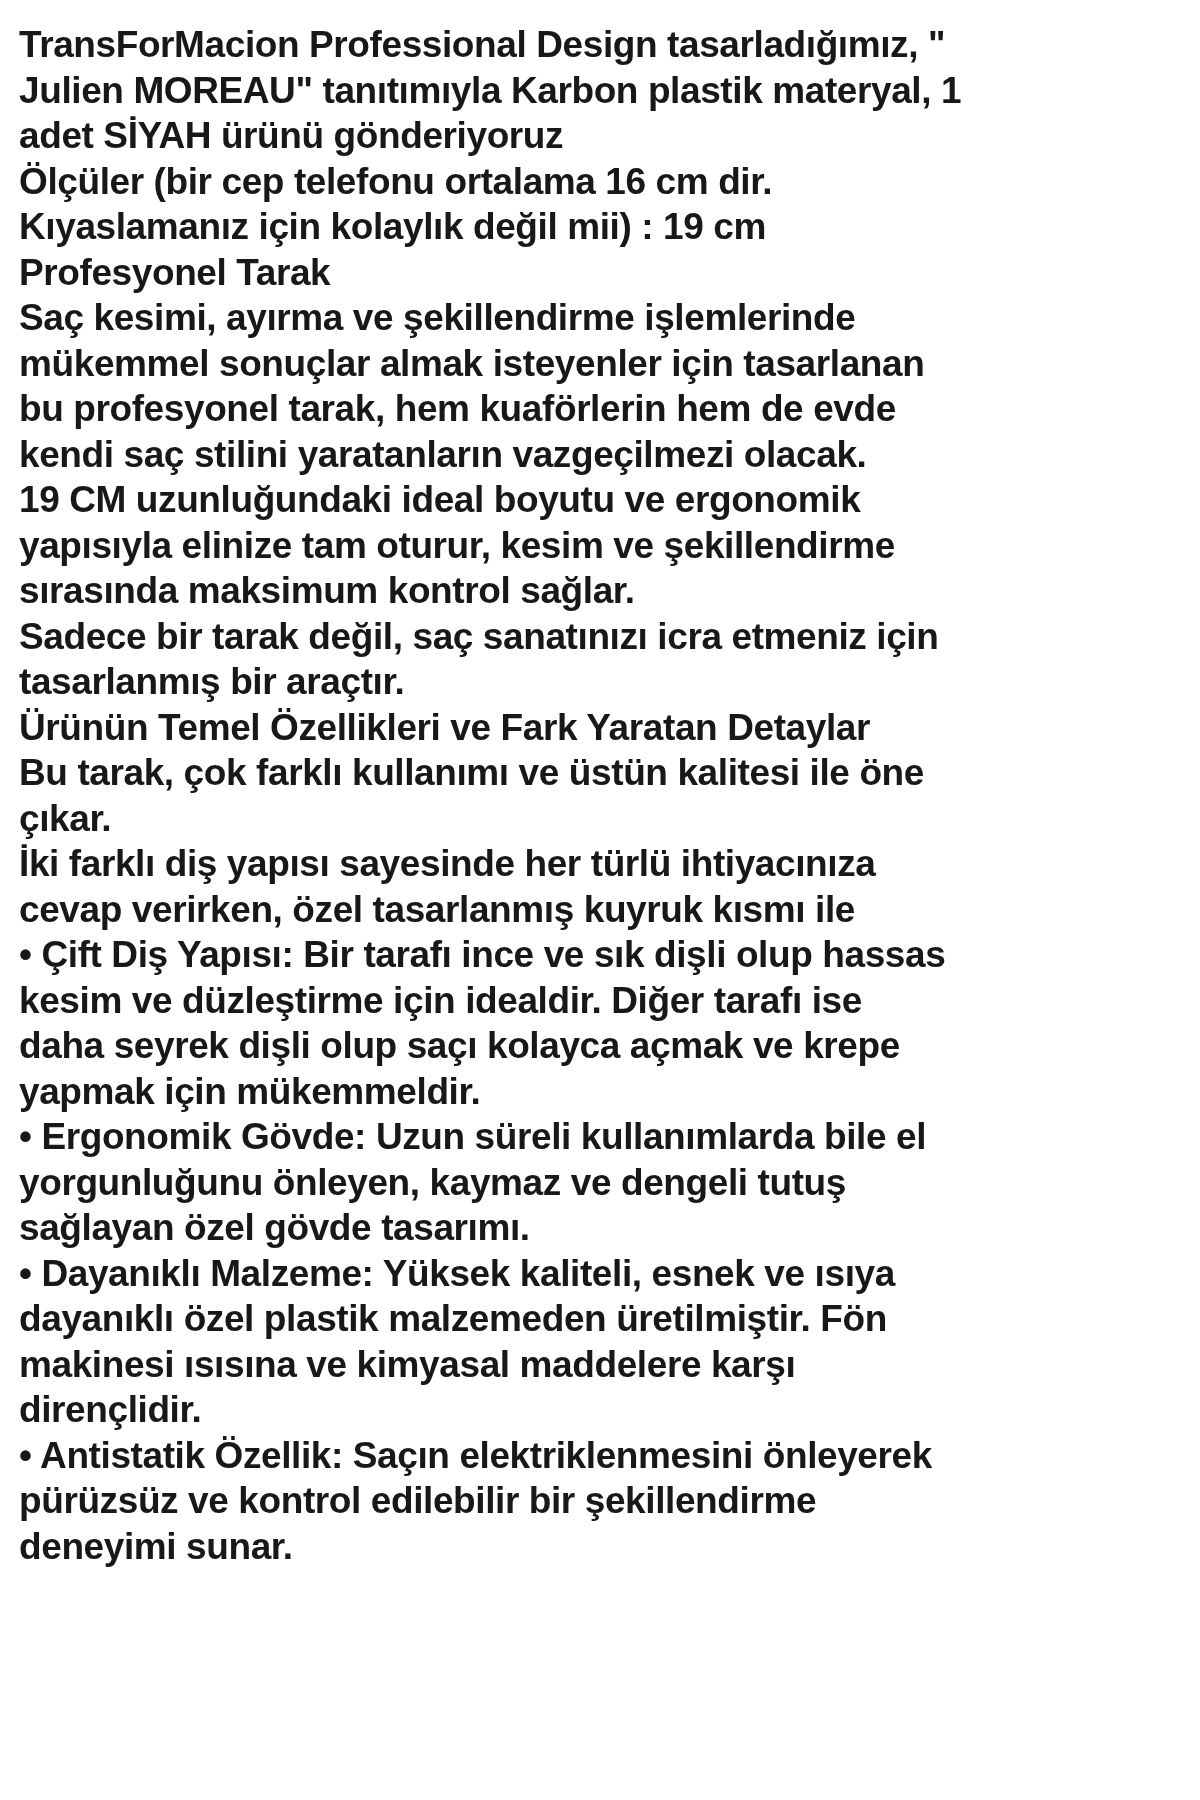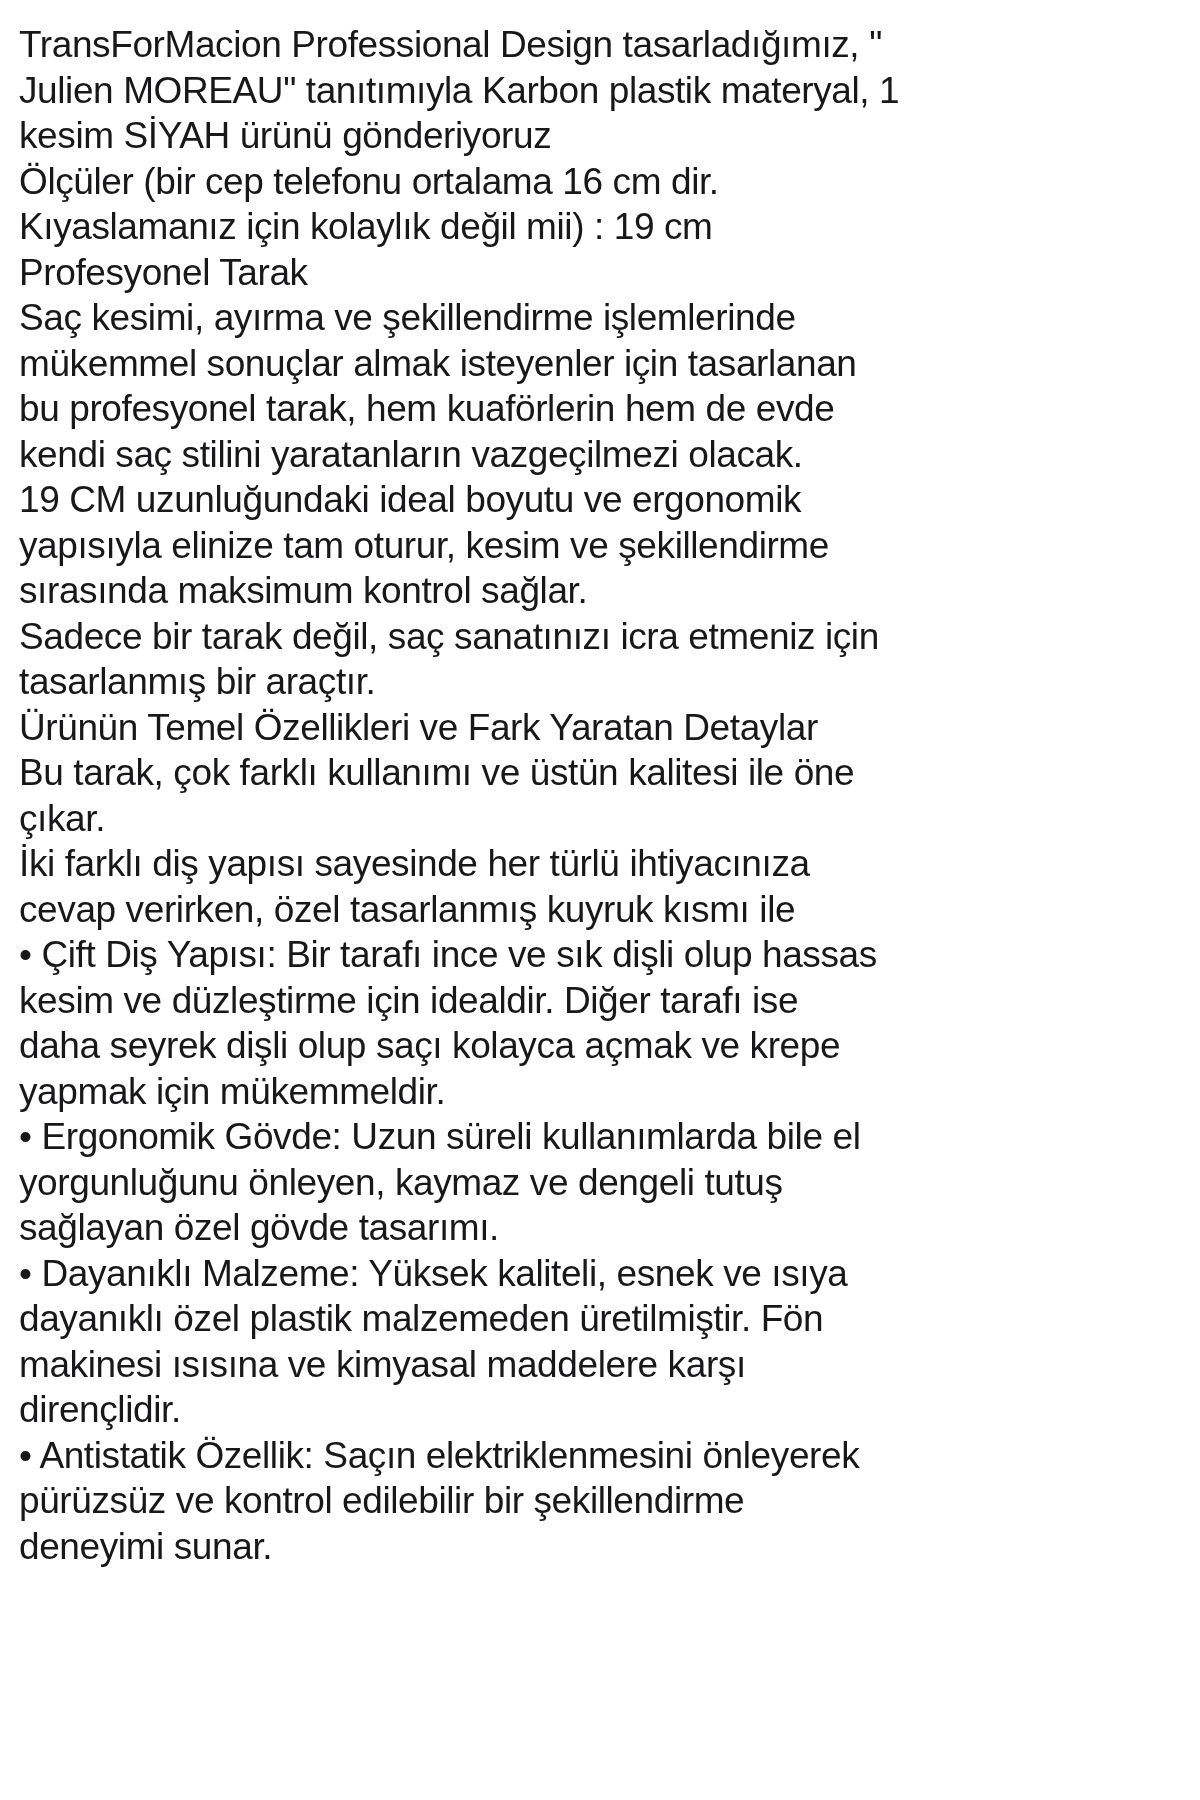--- a/index.html
+++ b/index.html
@@ -27,31 +27,31 @@
     margin: 0;
     padding: 0;
   }
   .desc-line {
     display: block;
     font-size: 37px;
     line-height: 45.5px;
     letter-spacing: -0.4px;
     white-space: pre;
     color: #18181a;
-    font-weight: 400;
+    font-weight: 700;
   }
 </style>
 </head>
 <body>
 
 <div id="document-root">
   <div class="desc-block" id="desc-body">
       <span class="desc-line">TransForMacion Professional Design tasarladığımız, "</span>
       <span class="desc-line">Julien MOREAU" tanıtımıyla Karbon plastik materyal, 1</span>
-      <span class="desc-line">kesim SİYAH ürünü gönderiyoruz</span>
+      <span class="desc-line">adet SİYAH ürünü gönderiyoruz</span>
       <span class="desc-line">Ölçüler (bir cep telefonu ortalama 16 cm dir.</span>
       <span class="desc-line">Kıyaslamanız için kolaylık değil mii) : 19 cm</span>
       <span class="desc-line">Profesyonel Tarak</span>
       <span class="desc-line">Saç kesimi, ayırma ve şekillendirme işlemlerinde</span>
       <span class="desc-line">mükemmel sonuçlar almak isteyenler için tasarlanan</span>
       <span class="desc-line">bu profesyonel tarak, hem kuaförlerin hem de evde</span>
       <span class="desc-line">kendi saç stilini yaratanların vazgeçilmezi olacak.</span>
       <span class="desc-line">19 CM uzunluğundaki ideal boyutu ve ergonomik</span>
       <span class="desc-line">yapısıyla elinize tam oturur, kesim ve şekillendirme</span>
       <span class="desc-line">sırasında maksimum kontrol sağlar.</span>

